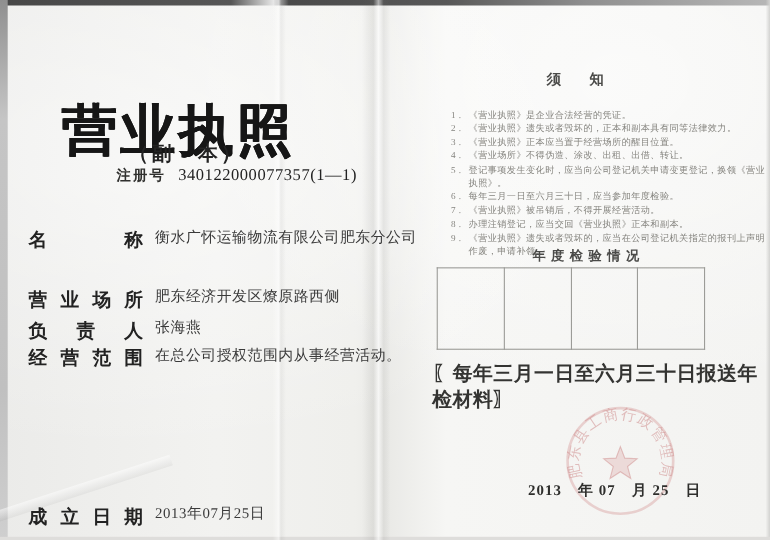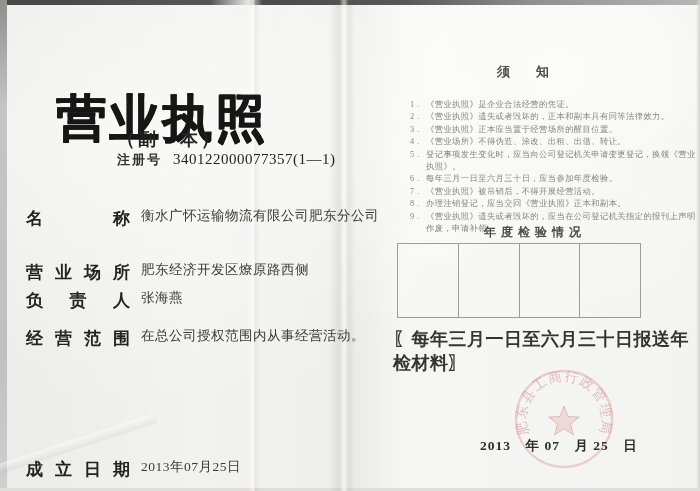--- a/index.html
+++ b/index.html
@@ -24,26 +24,26 @@
   .crease-v{position:absolute;top:0;bottom:0;left:248px;width:12px;
     background:linear-gradient(90deg,rgba(0,0,0,0),rgba(255,255,255,.5) 45%,rgba(90,90,90,.07) 62%,rgba(0,0,0,0));}
   .crease-d{position:absolute;left:-20px;bottom:40px;width:180px;height:10px;transform:rotate(-18deg);
     background:linear-gradient(180deg,rgba(255,255,255,.5),rgba(100,100,100,.08));}
 
   
   .title{position:absolute;left:56px;top:56px;font-size:50px;line-height:56px;font-weight:900;
     letter-spacing:3px;color:#161616;font-family:Liberation Sans, sans-serif;
     text-shadow:.8px 0 currentColor,0 .8px currentColor,.8px .8px currentColor;}
   .subtitle{position:absolute;left:117px;top:127px;font-size:18px;letter-spacing:3px;color:#232323;font-weight:700;}
-  .regline{position:absolute;left:117px;top:151px;display:flex;align-items:baseline;}
+  .regline{position:absolute;left:106px;top:151px;display:flex;align-items:baseline;}
   .reg-label{font-size:13px;font-weight:700;letter-spacing:2px;color:#30302e;font-family:"Liberation Sans",sans-serif;}
   .reg-number{font-size:15px;margin-left:11px;color:#222;letter-spacing:.5px;}
 
   .field-row{position:absolute;left:26px;display:flex;align-items:flex-start;}
-  .field-row.r0{top:207px}.field-row.r1{top:261px}.field-row.r2{top:289px}.field-row.r3{top:327px}
+  .field-row.r0{top:207px}.field-row.r1{top:261px}.field-row.r2{top:289px}.field-row.r3{top:314px}
   .field-row.est{top:458px}
   .field-label{width:104px;font-size:17px;font-weight:700;color:#222;
     text-align:justify;text-align-last:justify;font-family:"Liberation Sans",sans-serif;}
   .field-value{margin-left:11px;font-size:13.5px;color:#3a3a3a;font-weight:500;letter-spacing:.5px;}
 
   
   .notice-title{position:absolute;left:497px;top:63px;font-size:13px;font-weight:700;
     letter-spacing:26px;color:#4a4a48;font-family:"Liberation Sans",sans-serif;}
   .notice-list{position:absolute;left:398px;top:87px;width:292px;margin:12px;padding:0;
     list-style:none;counter-reset:n;}

